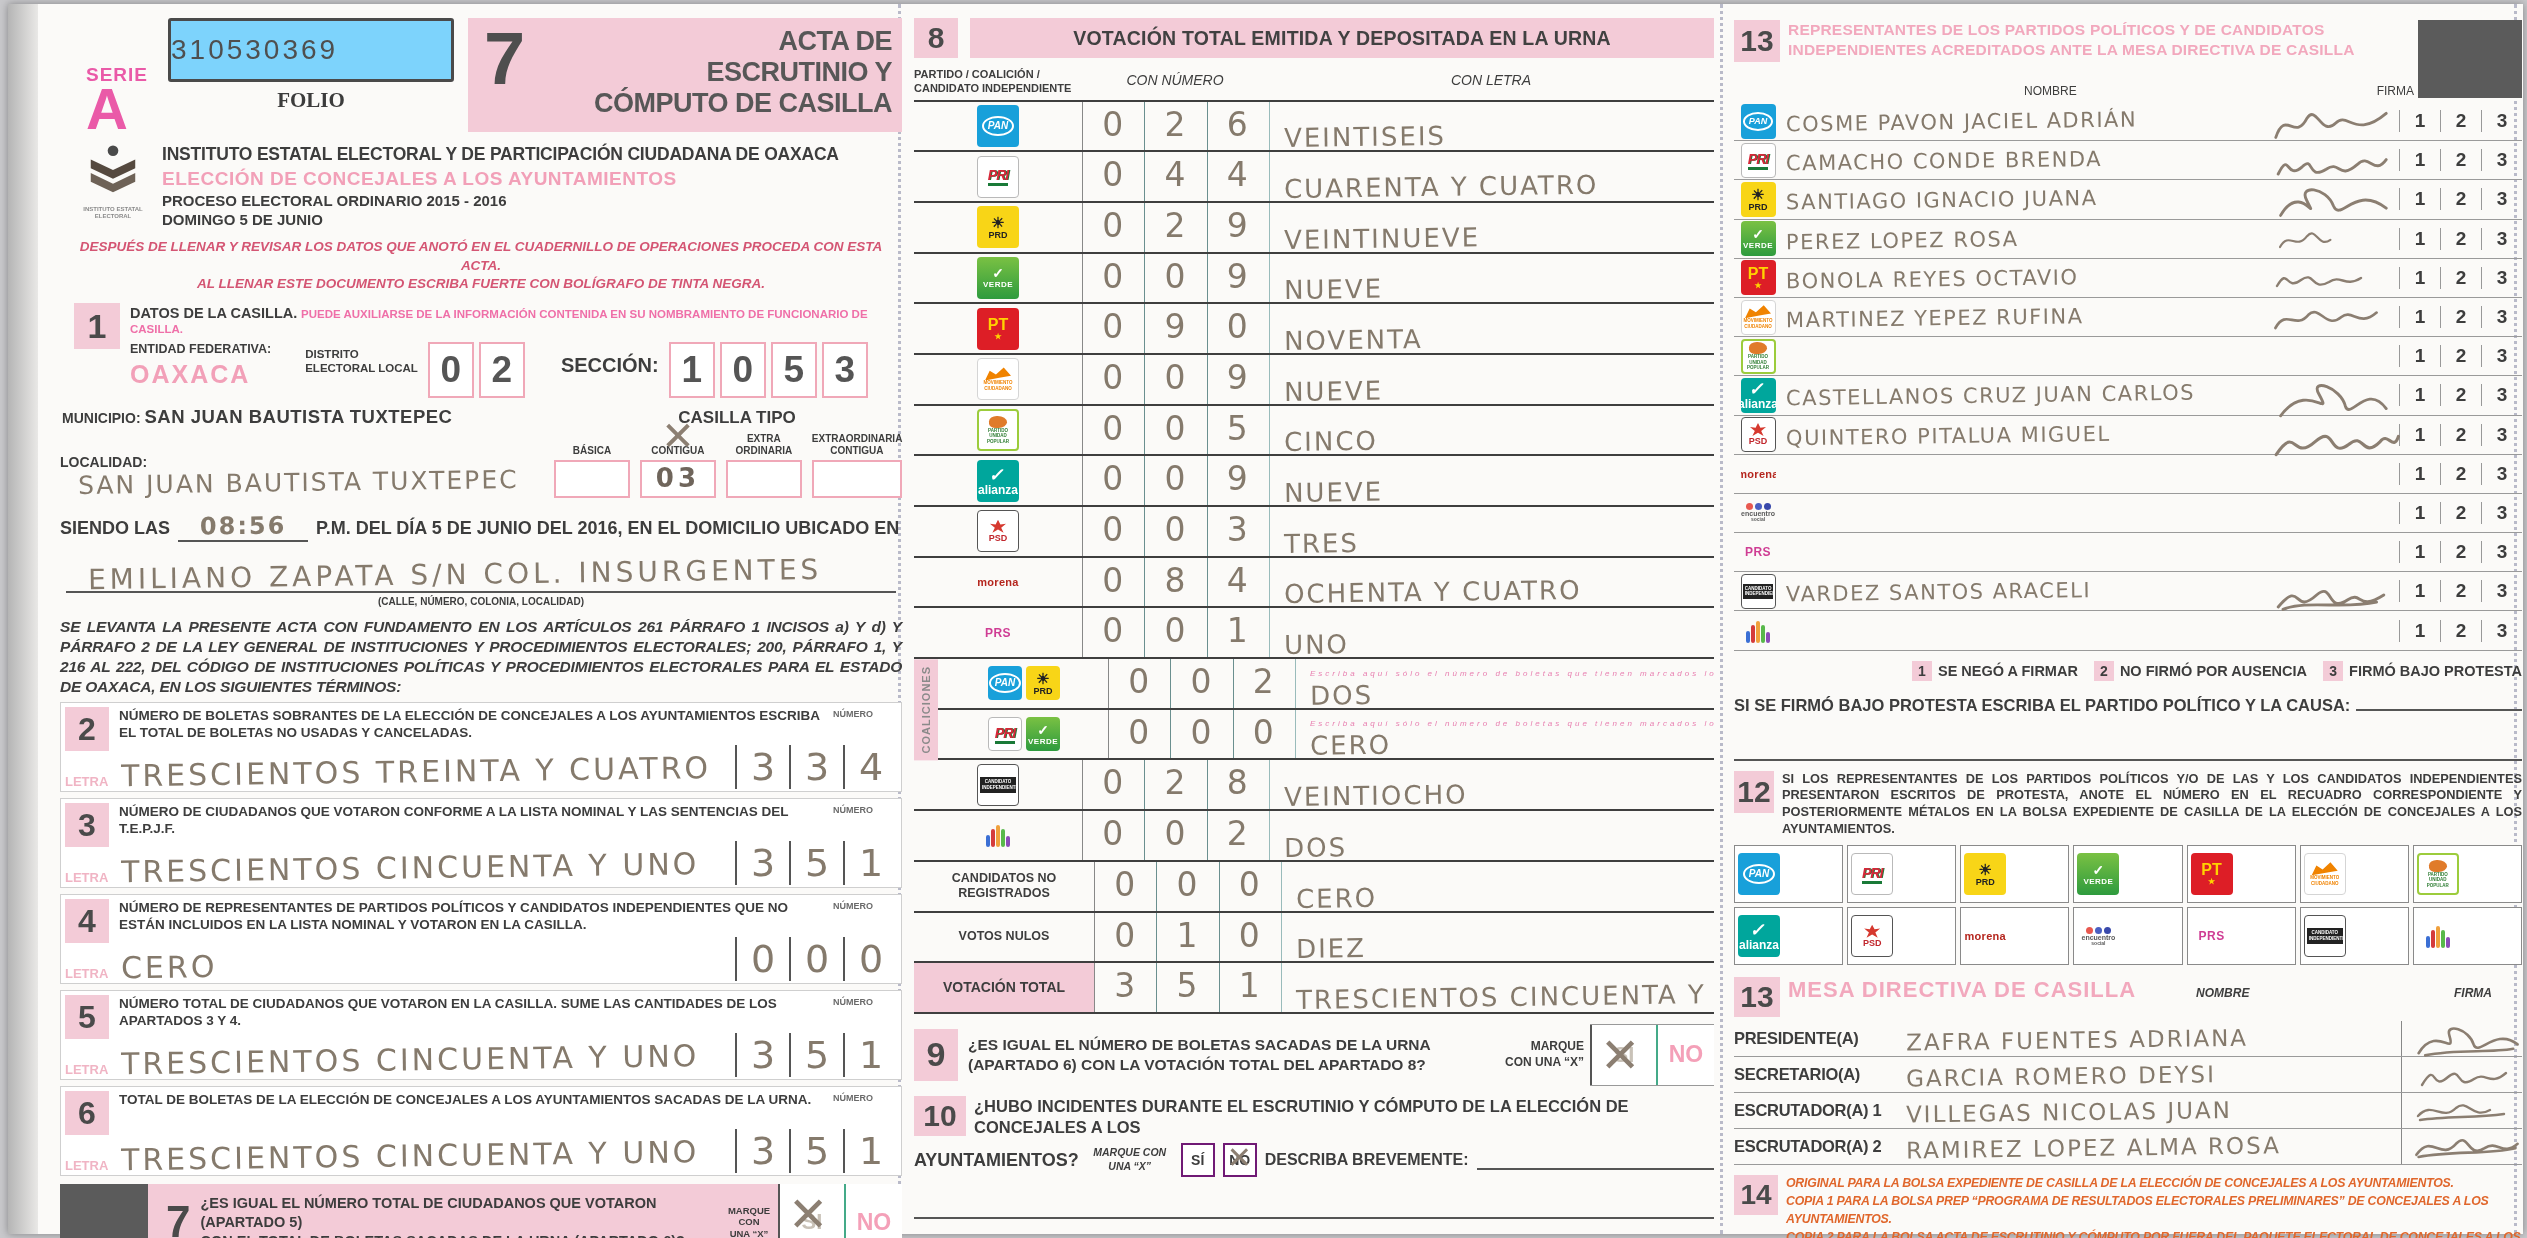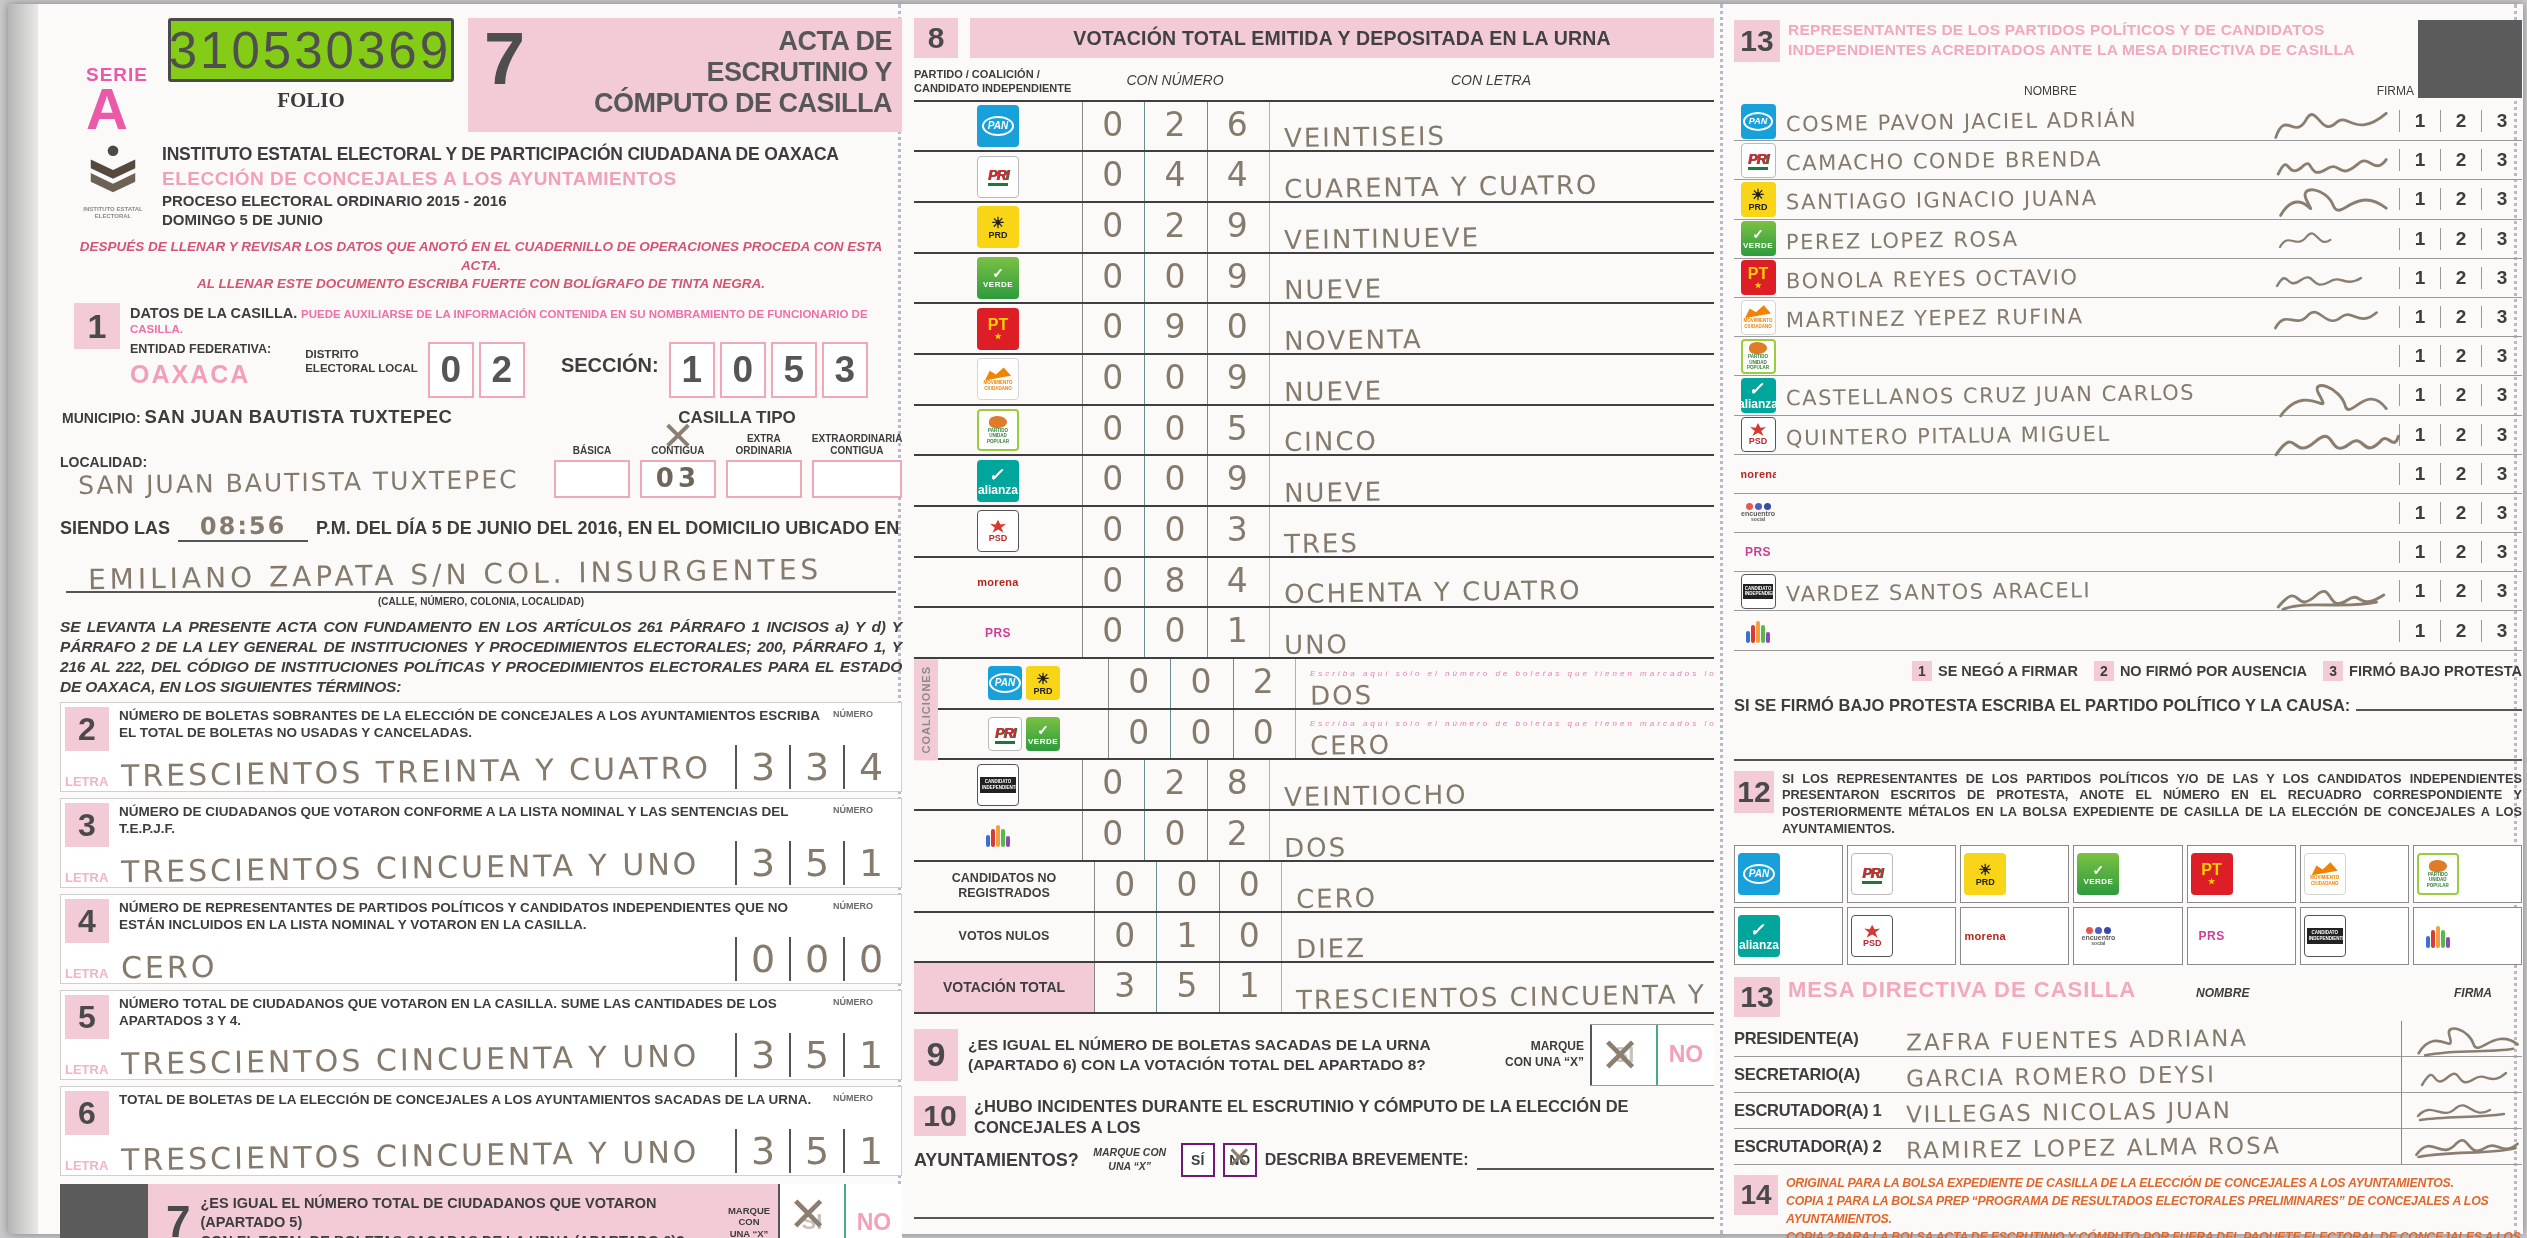--- a/index.html
+++ b/index.html
@@ -17,21 +17,21 @@
   
   .lcol{position:absolute;left:52px;top:6px;width:842px;}
   .mcol{position:absolute;left:906px;top:6px;width:800px;}
   .rcol{position:absolute;left:1726px;top:6px;width:788px;}
   
   .lhead{display:flex;margin-top:8px;}
   .serie{width:70px;margin-left:26px;color:#ea5aa8;text-align:left;}
   .serie-l{font-size:19px;font-weight:bold;margin-top:46px;letter-spacing:1px;}
   .serie-a{font-size:58px;font-weight:bold;line-height:.8;}
   .folio-wrap{width:286px;margin-left:12px;text-align:center;}
-  .folio-box{border:3px solid #4a4a4a;border-radius:3px;height:58px;display:flex;align-items:center;justify-content:flex-end;font-size:51px;letter-spacing:3px;color:#4f4f4f;background:#84cc16;}
+  .folio-box{border:3px solid #4a4a4a;border-radius:3px;height:58px;display:flex;align-items:center;justify-content:flex-start;font-size:28px;letter-spacing:3px;color:#4f4f4f;background:#7dd3fc;}
   .folio-lab{font-weight:bold;font-size:21px;margin-top:6px;color:#3c3c3c;font-family:Liberation Serif, serif;}
   .title-box{margin-left:14px;flex:1;background:#f3cbd7;display:flex;padding:6px 10px 8px 16px;height:100px;}
   .tnum{font-size:74px;font-weight:bold;color:#4e4e4e;line-height:.95;}
   .tlines{flex:1;text-align:right;font-weight:bold;color:#575757;font-size:27px;line-height:1.15;margin-top:2px;letter-spacing:-.5px;}
   
   .inst{display:flex;margin-top:12px;}
   .ilogo{width:78px;text-align:center;margin-left:14px;}
   .icap{font-size:6px;color:#8a8a8a;font-weight:bold;line-height:1.1;}
   .itxt{flex:1;margin-left:10px;}
   .iname{font-size:17.5px;letter-spacing:-.2px;}

